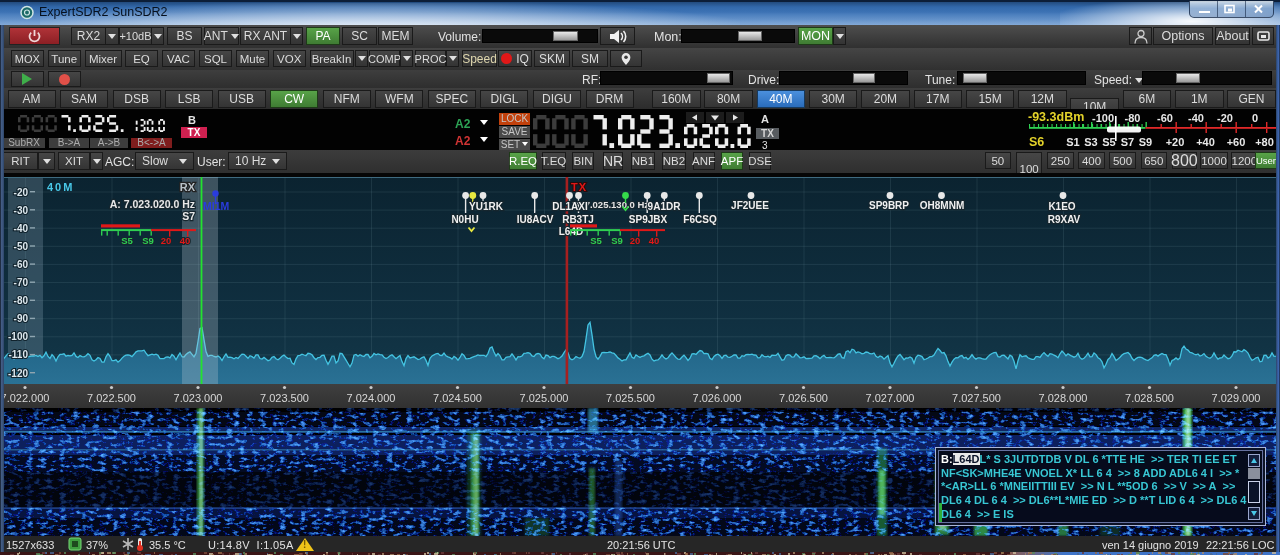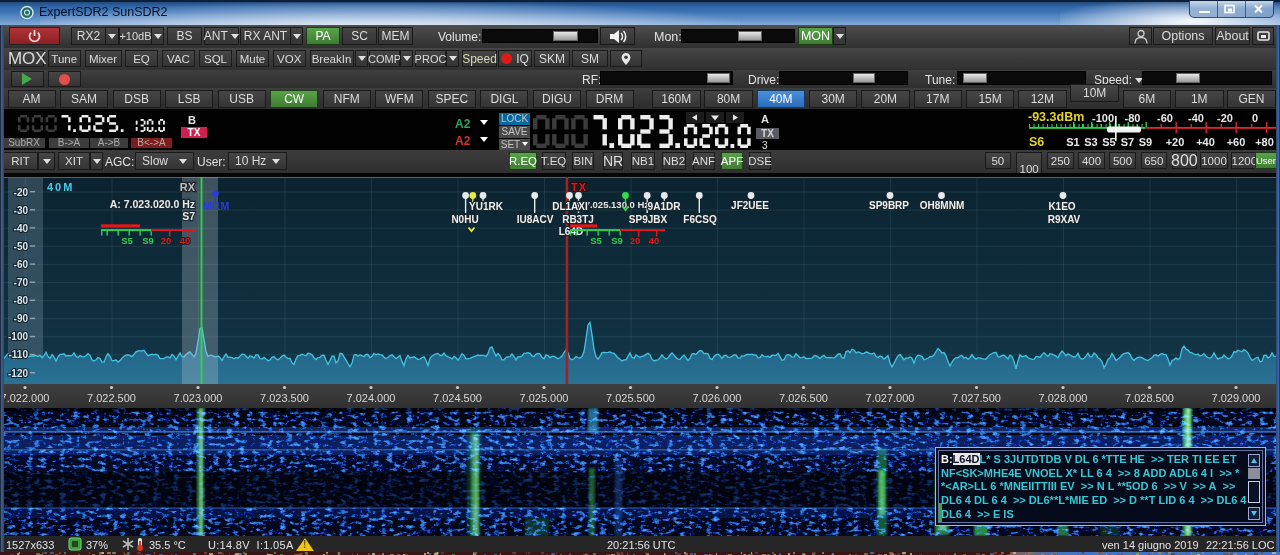--- a/index.html
+++ b/index.html
@@ -81,21 +81,21 @@
   </div>
 <div class="b" style="left:1153px;top:27px;width:60px;height:18px;font-size:12.5px">Options</div>
 <div class="b" style="left:1215px;top:27px;width:35px;height:18px;font-size:12.5px">About</div>
 <div class="b" style="left:1252px;top:27px;width:22px;height:18px">
     <svg width="13" height="10">
       <rect x="1" y="1" width="11" height="8" rx="1.5" fill="none" stroke="#e8e8e8" stroke-width="1.6"></rect>
       <rect x="4" y="4" width="5" height="3" fill="#e8e8e8"></rect>
     </svg>
   </div>
 <div style="position:absolute;left:0;top:48px;width:1280px;height:22px;background:linear-gradient(#454545,#303030)"></div>
-<div class="b" style="left:10.5px;top:50px;width:33.5px;height:17px;font-size:17px">MOX</div>
+<div class="b" style="left:10.5px;top:50px;width:33.5px;height:17px;font-size:11px">MOX</div>
 <div class="b" style="left:47.5px;top:50px;width:33.5px;height:17px;font-size:11.5px">Tune</div>
 <div class="b" style="left:84.5px;top:50px;width:37px;height:17px;font-size:11.5px">Mixer</div>
 <div class="b" style="left:125px;top:50px;width:33px;height:17px;font-size:11.5px">EQ</div>
 <div class="b" style="left:162px;top:50px;width:33px;height:17px;font-size:11.5px">VAC</div>
 <div class="b" style="left:199px;top:50px;width:33px;height:17px;font-size:11.5px">SQL</div>
 <div class="b" style="left:236px;top:50px;width:33px;height:17px;font-size:11.5px">Mute</div>
 <div class="b" style="left:272.5px;top:50px;width:33.5px;height:17px;font-size:11.5px">VOX</div>
 <div class="b" style="left:309.5px;top:50px;width:44px;height:17px;font-size:11.5px">BreakIn</div>
 <div class="b" style="left:355px;top:50px;width:13px;height:17px;font-size:12px">
     <span class="ar"></span>
@@ -157,21 +157,21 @@
 <div class="b" style="left:533.0px;top:90px;width:48px;height:18px;font-size:12px">DIGU</div>
 <div class="b" style="left:585.5px;top:90px;width:48px;height:18px;font-size:12px">DRM</div>
 <div class="b" style="left:652.0px;top:90px;width:48.5px;height:18px;font-size:12px">160M</div>
 <div class="b" style="left:704.3px;top:90px;width:48.5px;height:18px;font-size:12px">80M</div>
 <div class="b bl" style="left:756.6px;top:90px;width:48.5px;height:18px;font-size:12px">40M</div>
 <div class="b" style="left:808.9px;top:90px;width:48.5px;height:18px;font-size:12px">30M</div>
 <div class="b" style="left:861.2px;top:90px;width:48.5px;height:18px;font-size:12px">20M</div>
 <div class="b" style="left:913.5px;top:90px;width:48.5px;height:18px;font-size:12px">17M</div>
 <div class="b" style="left:965.8px;top:90px;width:48.5px;height:18px;font-size:12px">15M</div>
 <div class="b" style="left:1018.1px;top:90px;width:48.5px;height:18px;font-size:12px">12M</div>
-<div class="b" style="left:1070.4px;top:84px;width:48.5px;height:18px;font-size:12px">10M</div>
+<div class="b" style="left:1070.4px;top:98px;width:48.5px;height:18px;font-size:12px">10M</div>
 <div class="b" style="left:1122.7px;top:90px;width:48.5px;height:18px;font-size:12px">6M</div>
 <div class="b" style="left:1175.0px;top:90px;width:48.5px;height:18px;font-size:12px">1M</div>
 <div class="b" style="left:1227.3px;top:90px;width:48.5px;height:18px;font-size:12px">GEN</div>
 <div style="position:absolute;left:0;top:109px;width:1280px;height:41px;background:#020202"></div>
 <svg style="position:absolute;left:0;top:115px" width="260" height="20">
     <rect x="20.10" y="0.00" width="7.00" height="2.55" fill="#3c3c3c"></rect>
     <rect x="18.00" y="2.10" width="2.55" height="5.20" fill="#3c3c3c"></rect>
     <rect x="26.65" y="2.10" width="2.55" height="5.20" fill="#3c3c3c"></rect>
     <rect x="18.00" y="10.30" width="2.55" height="5.20" fill="#3c3c3c"></rect>
     <rect x="26.65" y="10.30" width="2.55" height="5.20" fill="#3c3c3c"></rect>
@@ -233,21 +233,21 @@
 <div class="lbl" style="left:188px;top:114px;font-size:11px;font-weight:bold">B</div>
 <div style="position:absolute;left:181px;top:127px;width:26px;height:11px;background:#cf2050;color:#fff;font-size:10px;font-weight:bold;display:flex;align-items:center;justify-content:center">TX</div>
 <div style="position:absolute;left:3px;top:137.5px;width:42px;height:10.5px;background:#3d3d3d;color:#ababab;font-size:10px;display:flex;align-items:center;justify-content:center">SubRX</div>
 <div style="position:absolute;left:49px;top:137.5px;width:40px;height:10.5px;background:#3d3d3d;color:#ababab;font-size:10px;display:flex;align-items:center;justify-content:center">B-&gt;A</div>
 <div style="position:absolute;left:90px;top:137.5px;width:38px;height:10.5px;background:#3d3d3d;color:#ababab;font-size:10px;display:flex;align-items:center;justify-content:center">A-&gt;B</div>
 <div style="position:absolute;left:131px;top:137.5px;width:41px;height:10.5px;background:#7f1d1d;color:#ababab;font-size:10px;display:flex;align-items:center;justify-content:center">B&lt;-&gt;A</div>
 <div class="lbl" style="left:455px;top:117px;color:#2da355;font-weight:bold;font-size:12px">A2</div>
 <div class="lbl" style="left:455px;top:134px;color:#cf3434;font-weight:bold;font-size:12px">A2</div>
 <span class="ar" style="position:absolute;left:480px;top:120px;border-top-color:#fff"></span>
 <span class="ar" style="position:absolute;left:480px;top:137px;border-top-color:#fff"></span>
-<div style="position:absolute;left:499px;top:113px;width:31px;height:11.5px;background:#0369a1;color:#c6c6c6;font-size:10px;display:flex;align-items:center;justify-content:center">LOCK</div>
+<div style="position:absolute;left:499px;top:113px;width:31px;height:11.5px;background:#c2410c;color:#c6c6c6;font-size:10px;display:flex;align-items:center;justify-content:center">LOCK</div>
 <div style="position:absolute;left:499px;top:126px;width:31px;height:11.5px;background:#4a4a4a;color:#c6c6c6;font-size:10px;display:flex;align-items:center;justify-content:center">SAVE</div>
 <div style="position:absolute;left:499px;top:138.5px;width:31px;height:11.5px;background:#4a4a4a;color:#c6c6c6;font-size:10px;display:flex;align-items:center;justify-content:center">SET<span class="ar" style="border-left-width:3.5px;border-right-width:3.5px;border-top-width:4.5px;margin-left:2px;border-top-color:#fff"></span></div>
 <svg style="position:absolute;left:0;top:114.5px" width="760" height="34">
     <rect x="536.20" y="0.00" width="10.20" height="4.42" fill="#3c3c3c"></rect>
     <rect x="533.00" y="3.20" width="4.42" height="11.22" fill="#3c3c3c"></rect>
     <rect x="545.18" y="3.20" width="4.42" height="11.22" fill="#3c3c3c"></rect>
     <rect x="533.00" y="19.18" width="4.42" height="11.22" fill="#3c3c3c"></rect>
     <rect x="545.18" y="19.18" width="4.42" height="11.22" fill="#3c3c3c"></rect>
     <rect x="536.20" y="28.58" width="10.20" height="4.42" fill="#3c3c3c"></rect>
     <rect x="555.30" y="0.00" width="10.20" height="4.42" fill="#3c3c3c"></rect>

